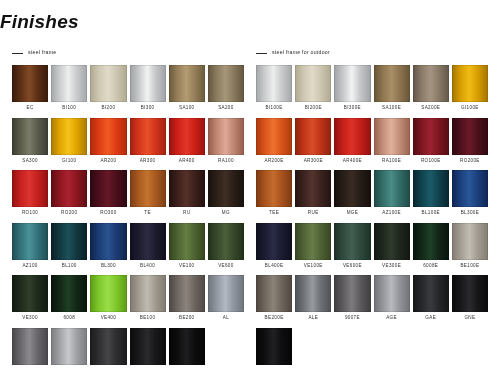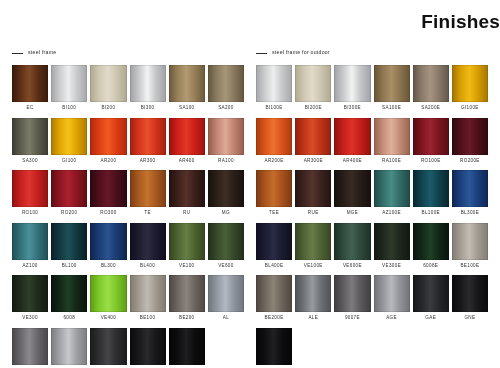--- a/index.html
+++ b/index.html
@@ -9,28 +9,29 @@
     background: #ffffff;
     font-family: "Liberation Sans", sans-serif;
     overflow: hidden;
   }
   #page {
     position: relative;
     width: 500px; height: 368px;
     background: #fff;
   }
   #page-title {
-    text-align: right;
+    text-align: left;
     font-size: 19px;
     font-weight: 700;
     color: #111;
     letter-spacing: 0.2px;
     margin: 0;
     padding-top: 12px;
     line-height: 1;
+    font-style: italic;
   }
   .columns {
     display: flex;
     flex-direction: row;
     padding: 0 12px;
     margin-top: 16px;
     gap: 12px;
   }
   .column { width: 238px; }
   .legend {

